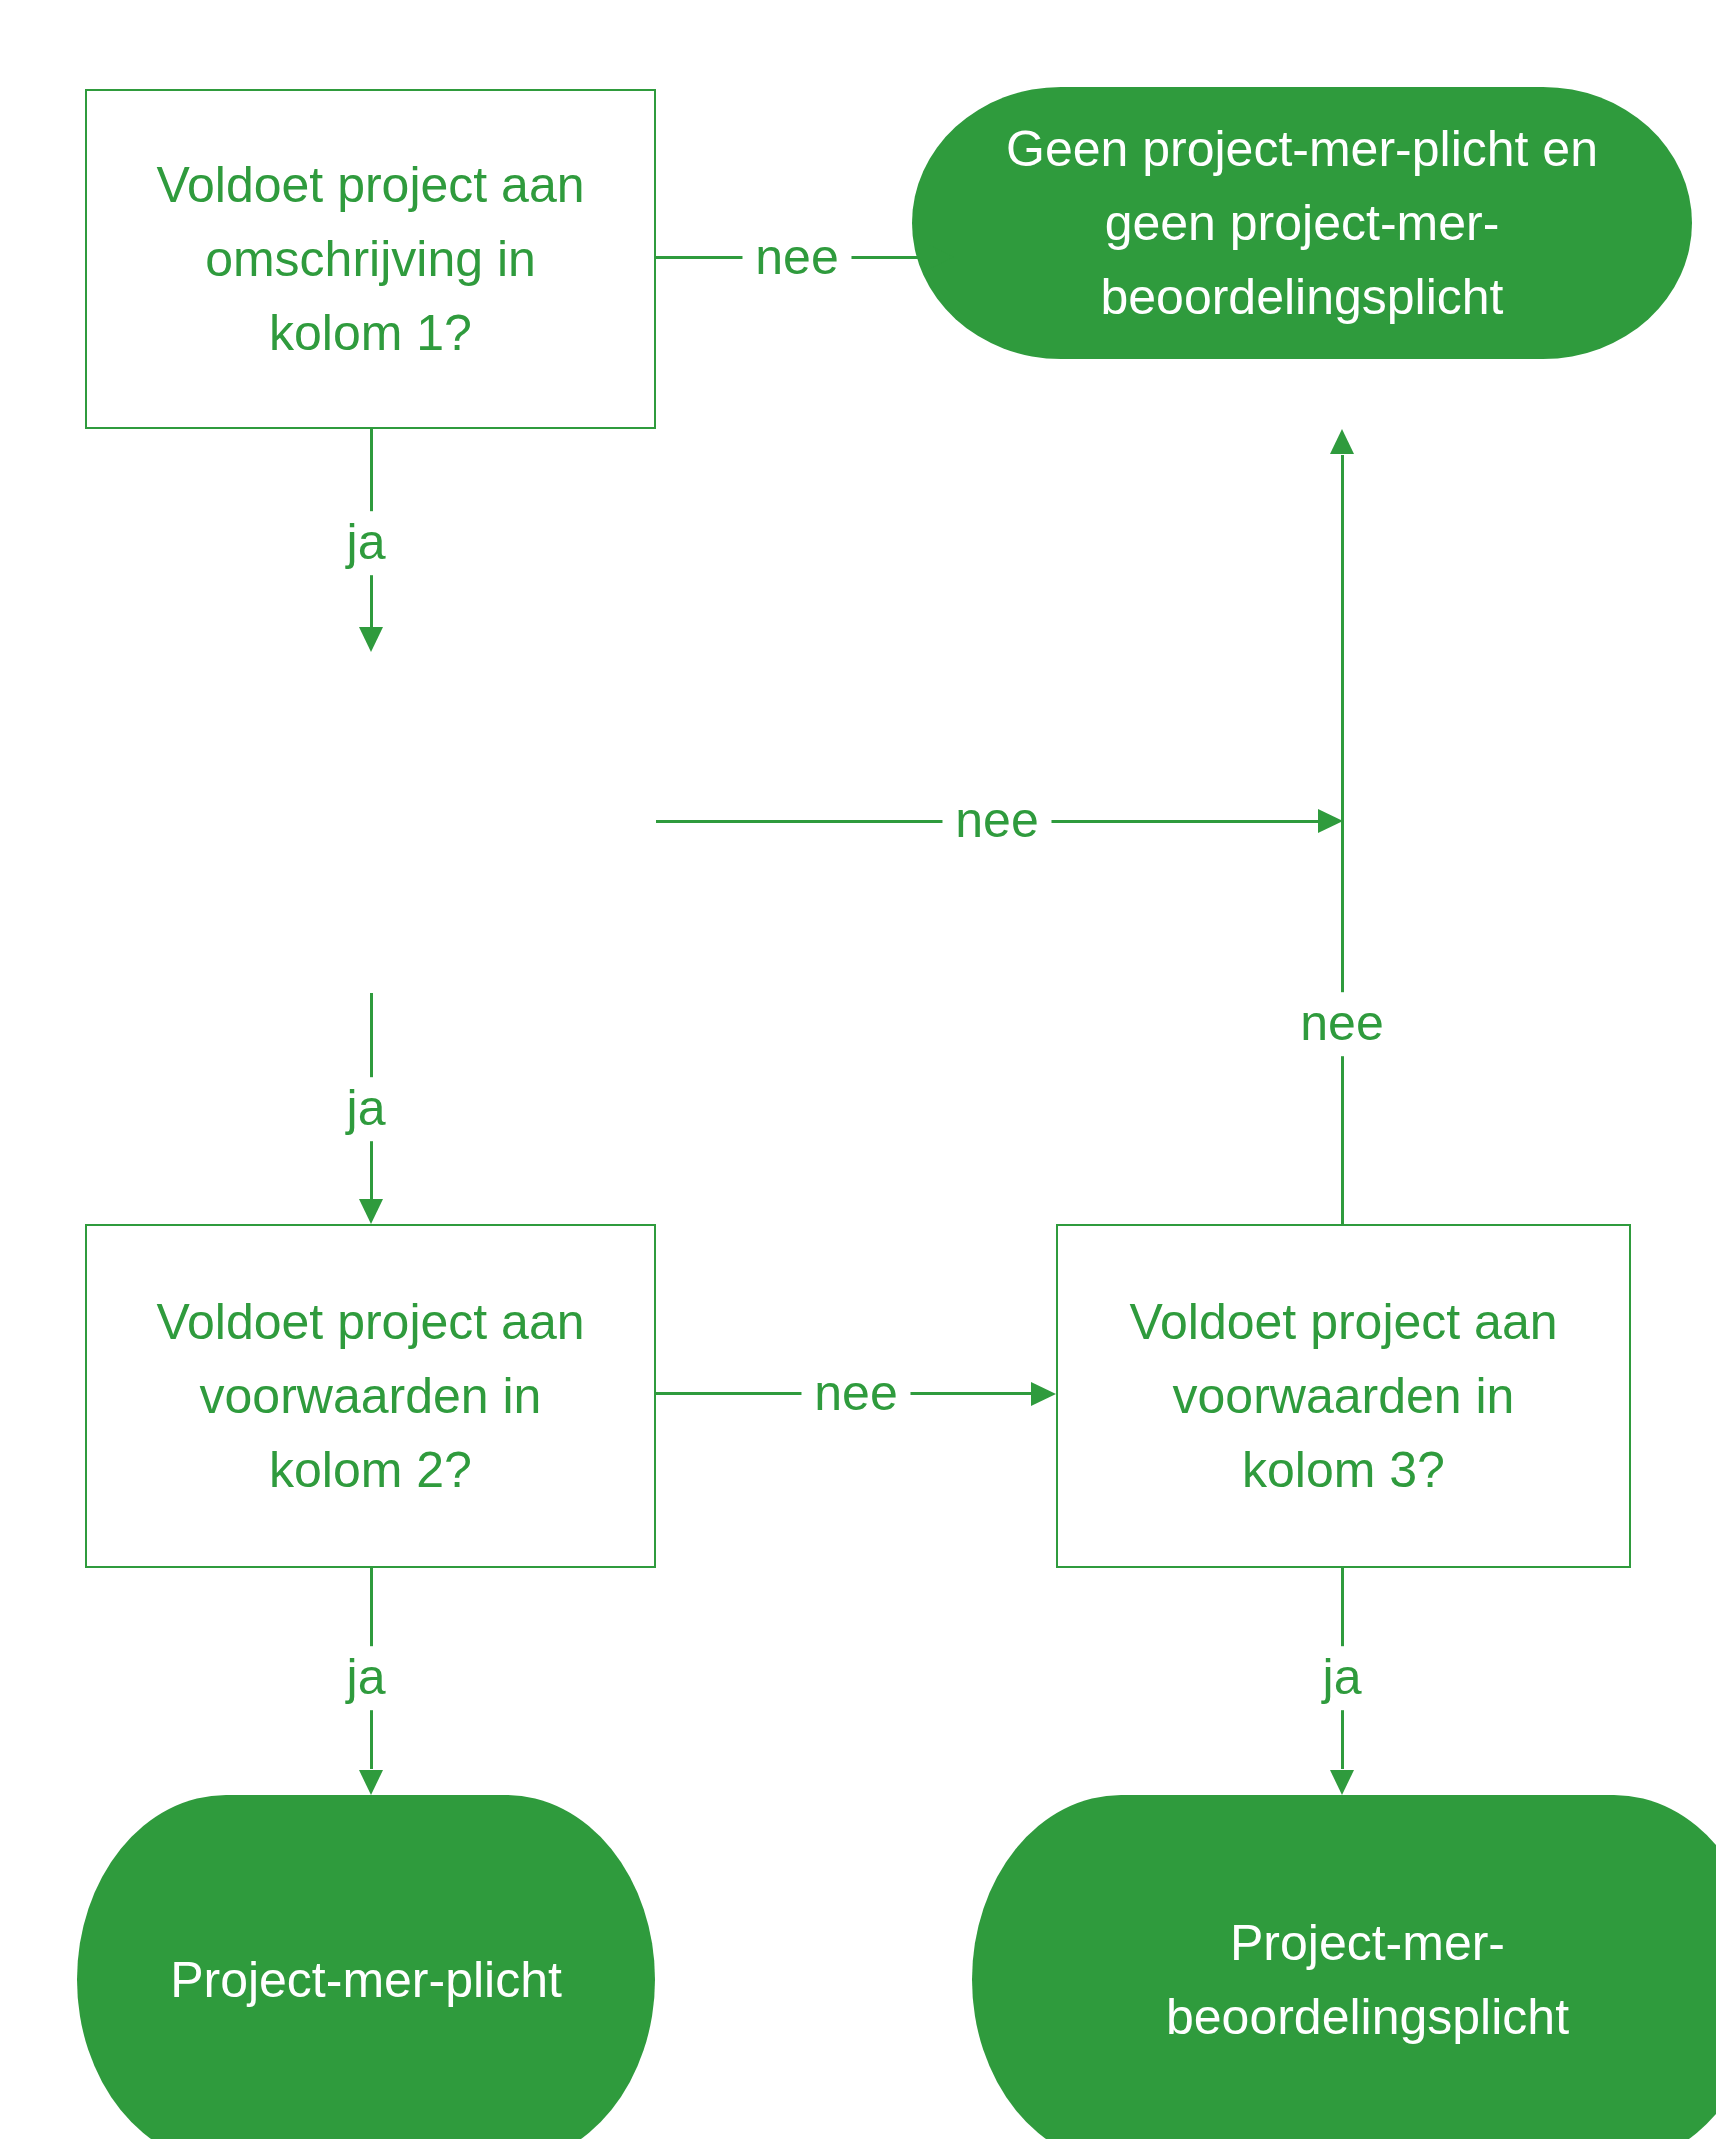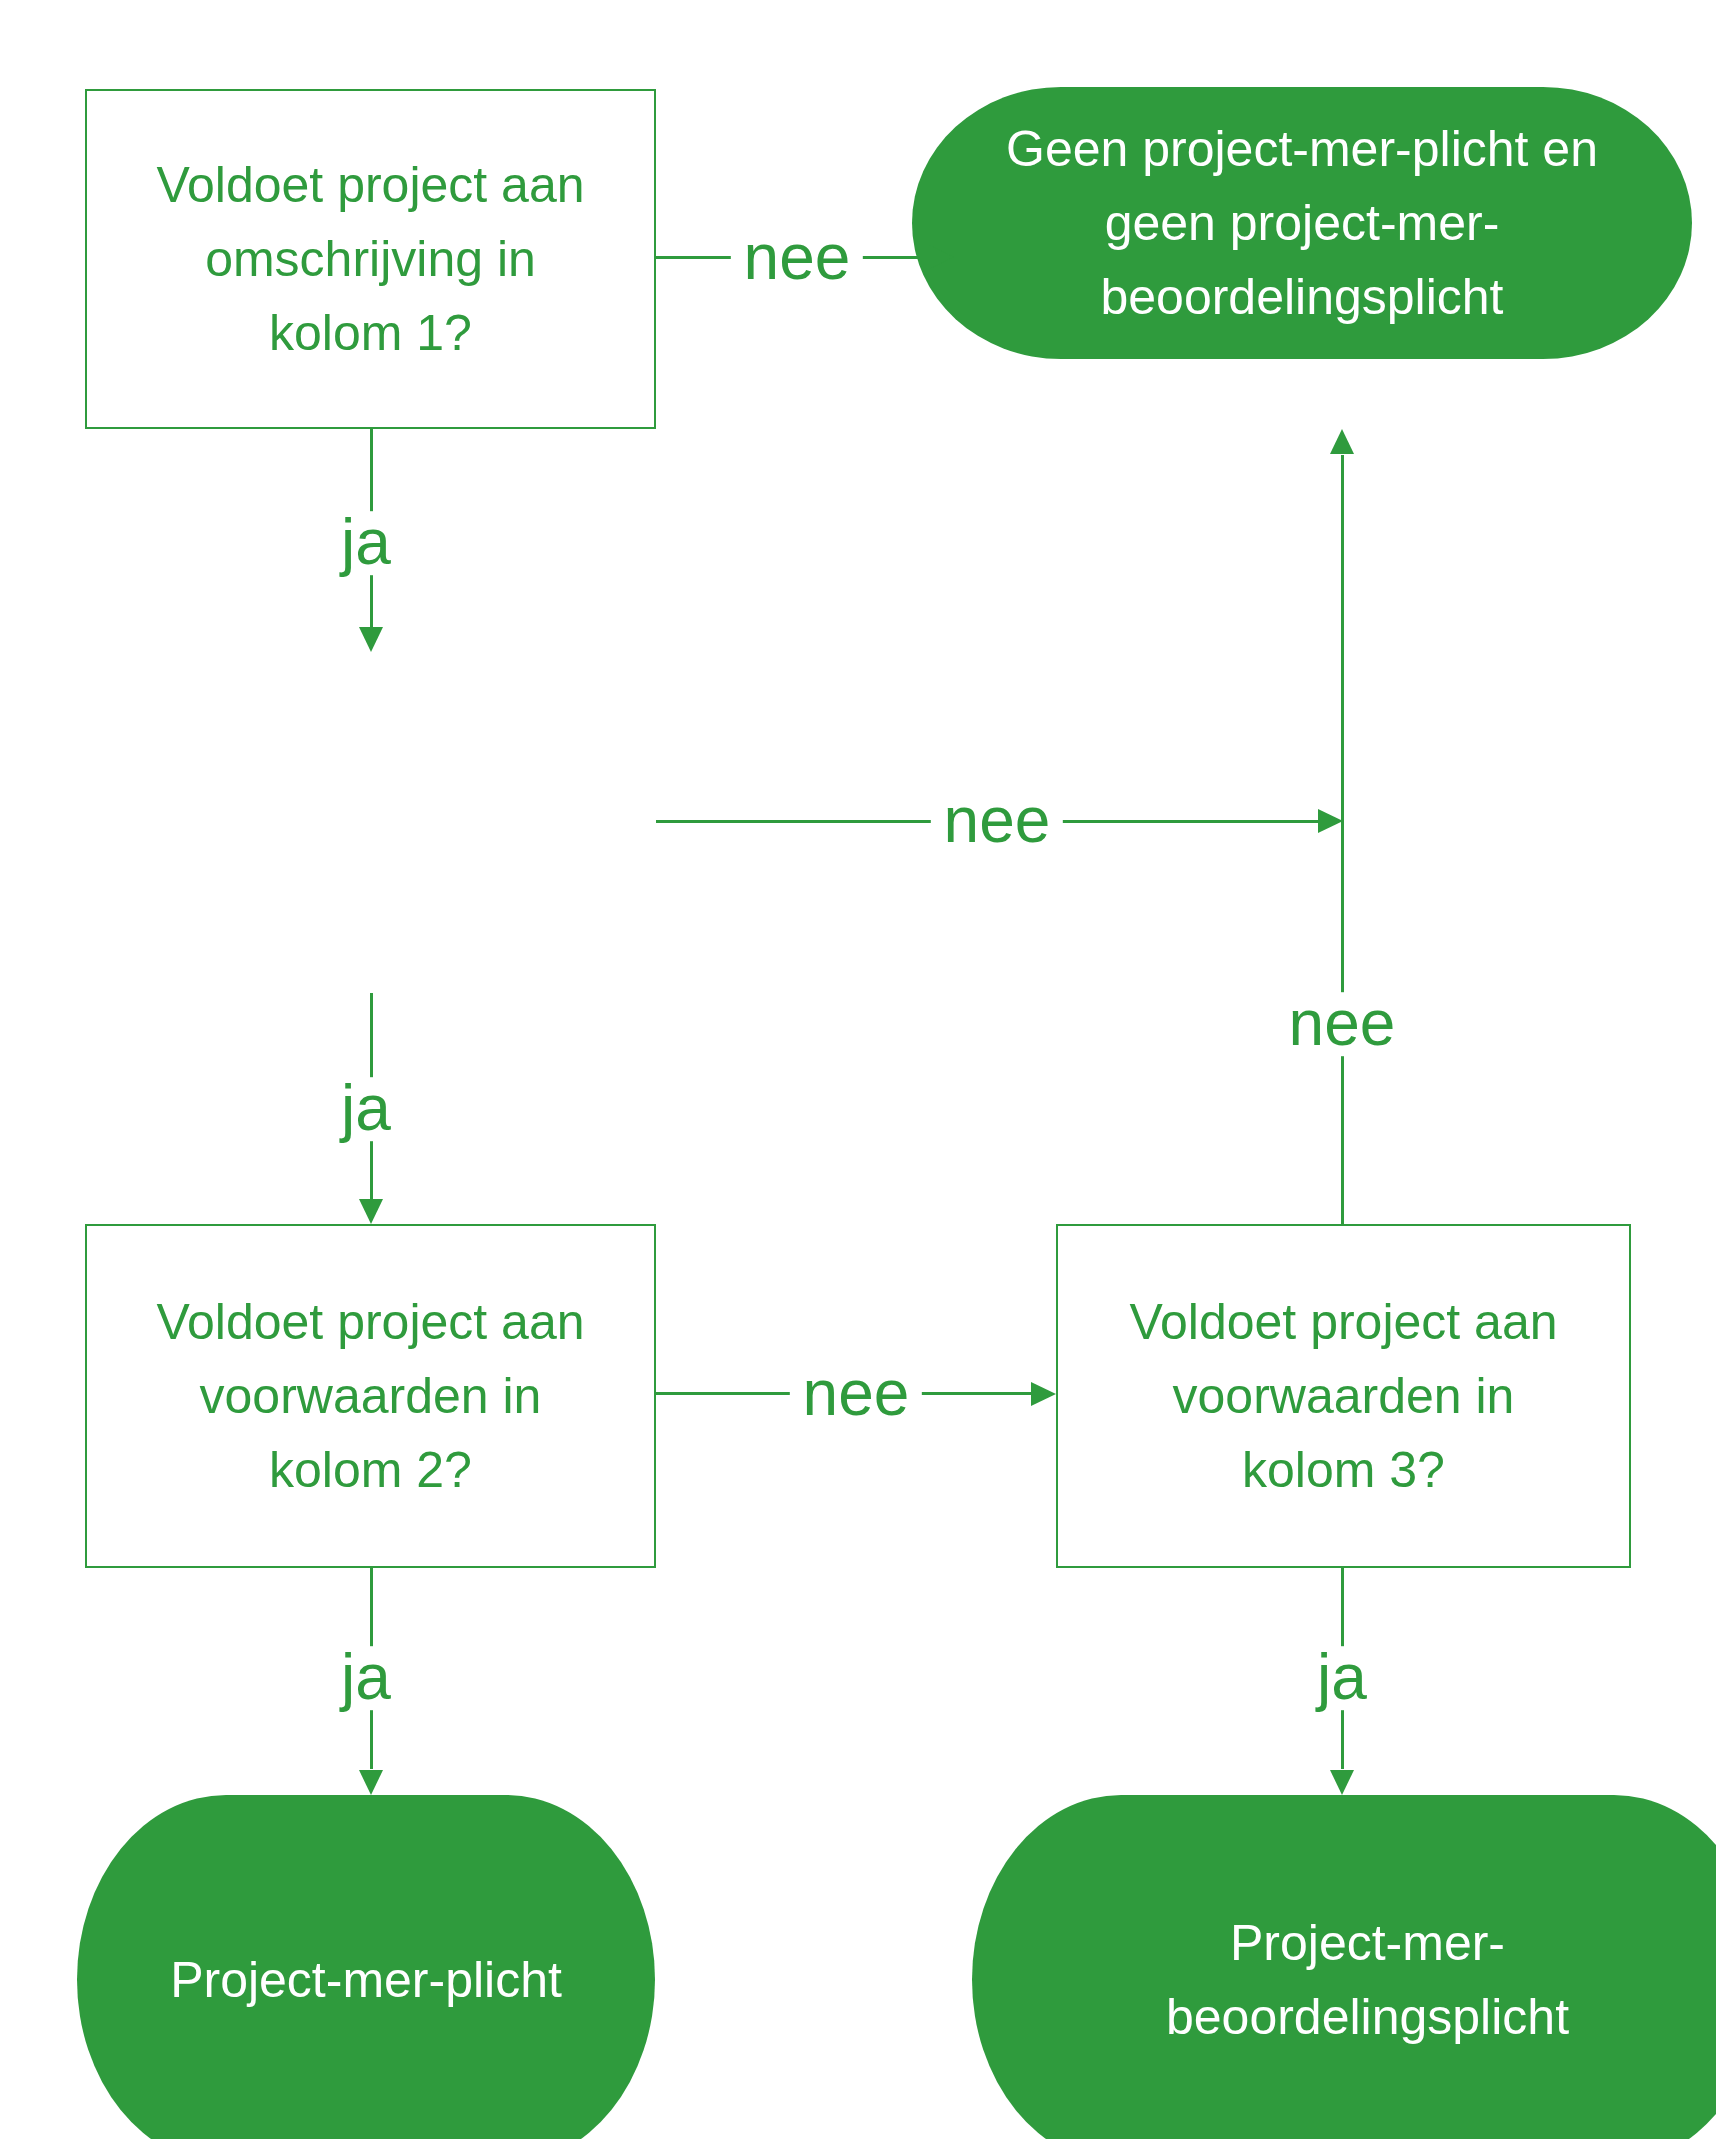--- a/index.html
+++ b/index.html
@@ -54,21 +54,21 @@
   .arrow { position: absolute; width: 0; height: 0; }
   .arrow-right { border-top: 12px solid transparent; border-bottom: 12px solid transparent; border-left: 25.5px solid var(--green); }
   .arrow-down  { border-left: 12px solid transparent; border-right: 12px solid transparent; border-top: 25.5px solid var(--green); }
   .arrow-up    { border-left: 12px solid transparent; border-right: 12px solid transparent; border-bottom: 25.5px solid var(--green); }
 
   .edge-label {
     position: absolute;
     transform: translate(-50%, -50%);
     background: var(--bg);
     color: var(--green);
-    font-size: 64px;
+    font-size: 50px;
     line-height: 55px;
     padding: 4.3px 12.8px;
     white-space: nowrap;
   }
 
   
   #e1-line  { left: 624px;  top: 224px;  width: 272px; }
   #e1-head  { left: 897px; top: 213px; }
   #e1-label { left: 765px; top: 226px; }
   

